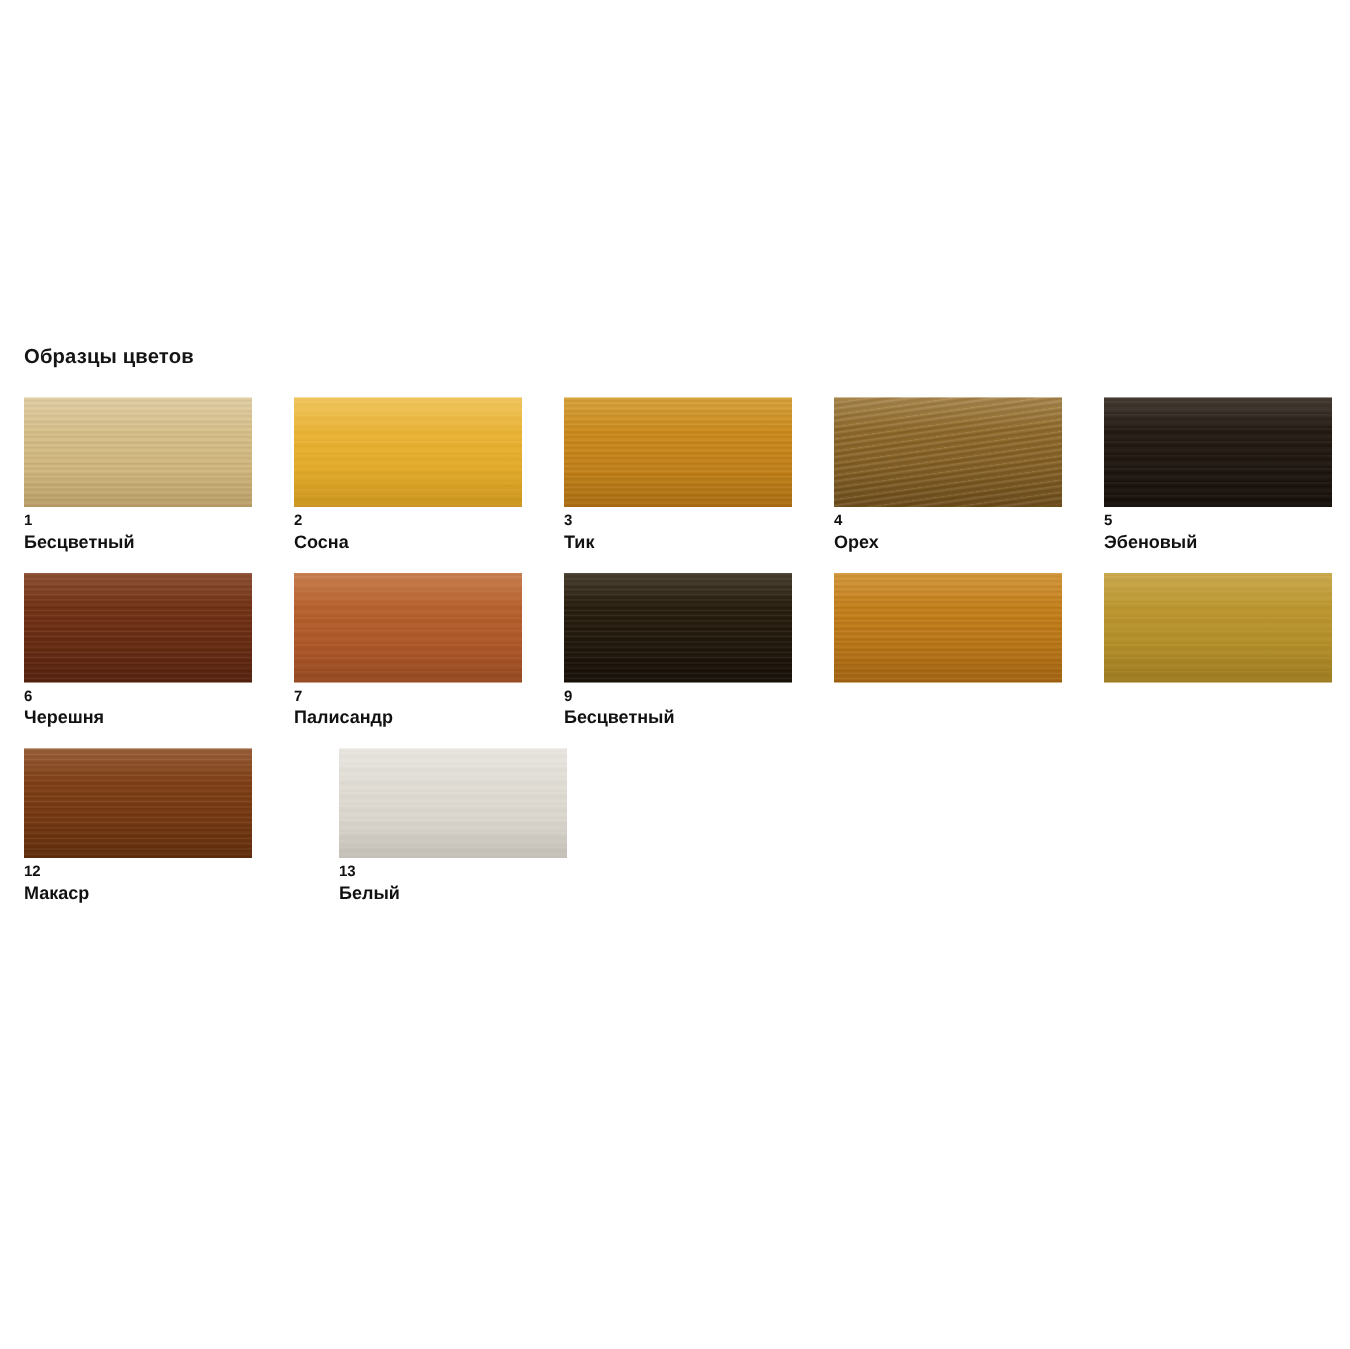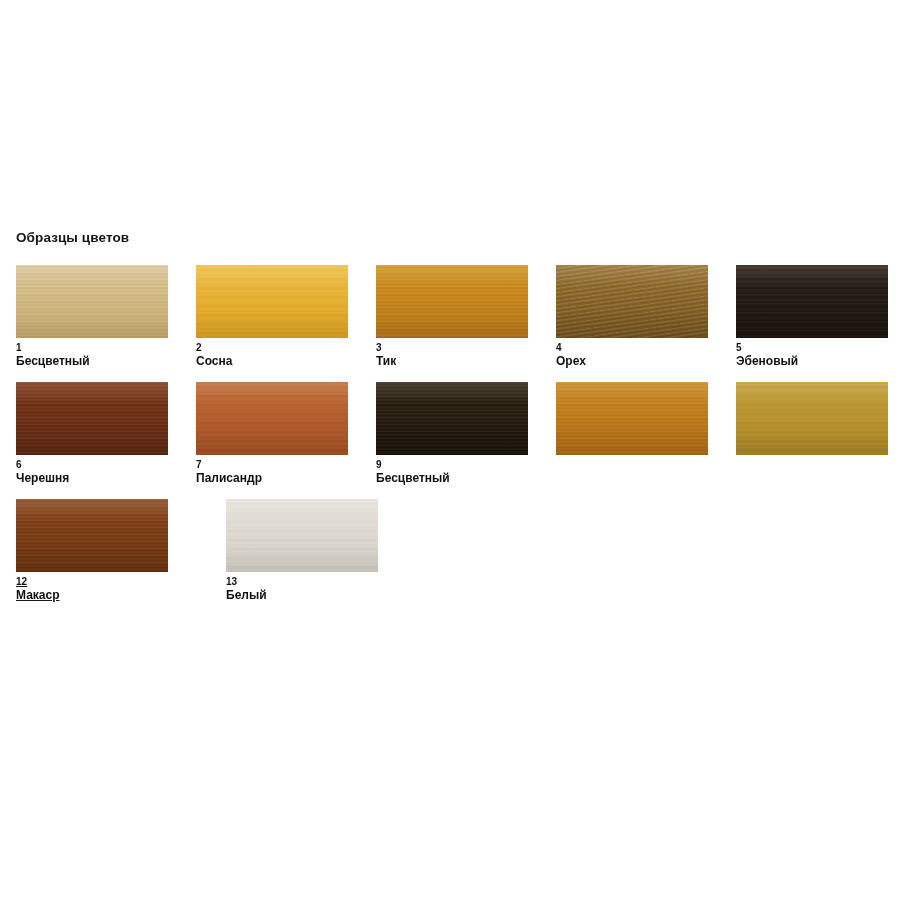--- a/index.html
+++ b/index.html
@@ -234,21 +234,21 @@
           </div>
         </div>
         <div class="swatch-cell" style="left: 720px;">
           <div class="swatch-chip" style="width: 152px; height: 73px; background: linear-gradient(rgb(194, 156, 51) 0%, rgb(184, 146, 42) 45%, rgb(168, 131, 31) 100%);">
             <div class="grain soft"></div>
             <div class="sheen"></div>
           </div>
         </div>
       </div>
       <div class="swatch-row">
-        <div class="swatch-cell" style="left: 0px; text-decoration: underline;">
+        <div class="swatch-cell" style="left: 0px;">
           <div class="swatch-chip" style="width: 152px; height: 73px; background: linear-gradient(rgb(137, 70, 26) 0%, rgb(122, 59, 18) 45%, rgb(104, 48, 12) 100%);">
             <div class="grain horiz"></div>
             <div class="sheen"></div>
           </div>
           <div class="swatch-caption">
             <span class="swatch-number">12</span>
             <span class="swatch-name">Макасp</span>
           </div>
         </div>
         <div class="swatch-cell" style="left: 180px; margin-left: 30px;">

